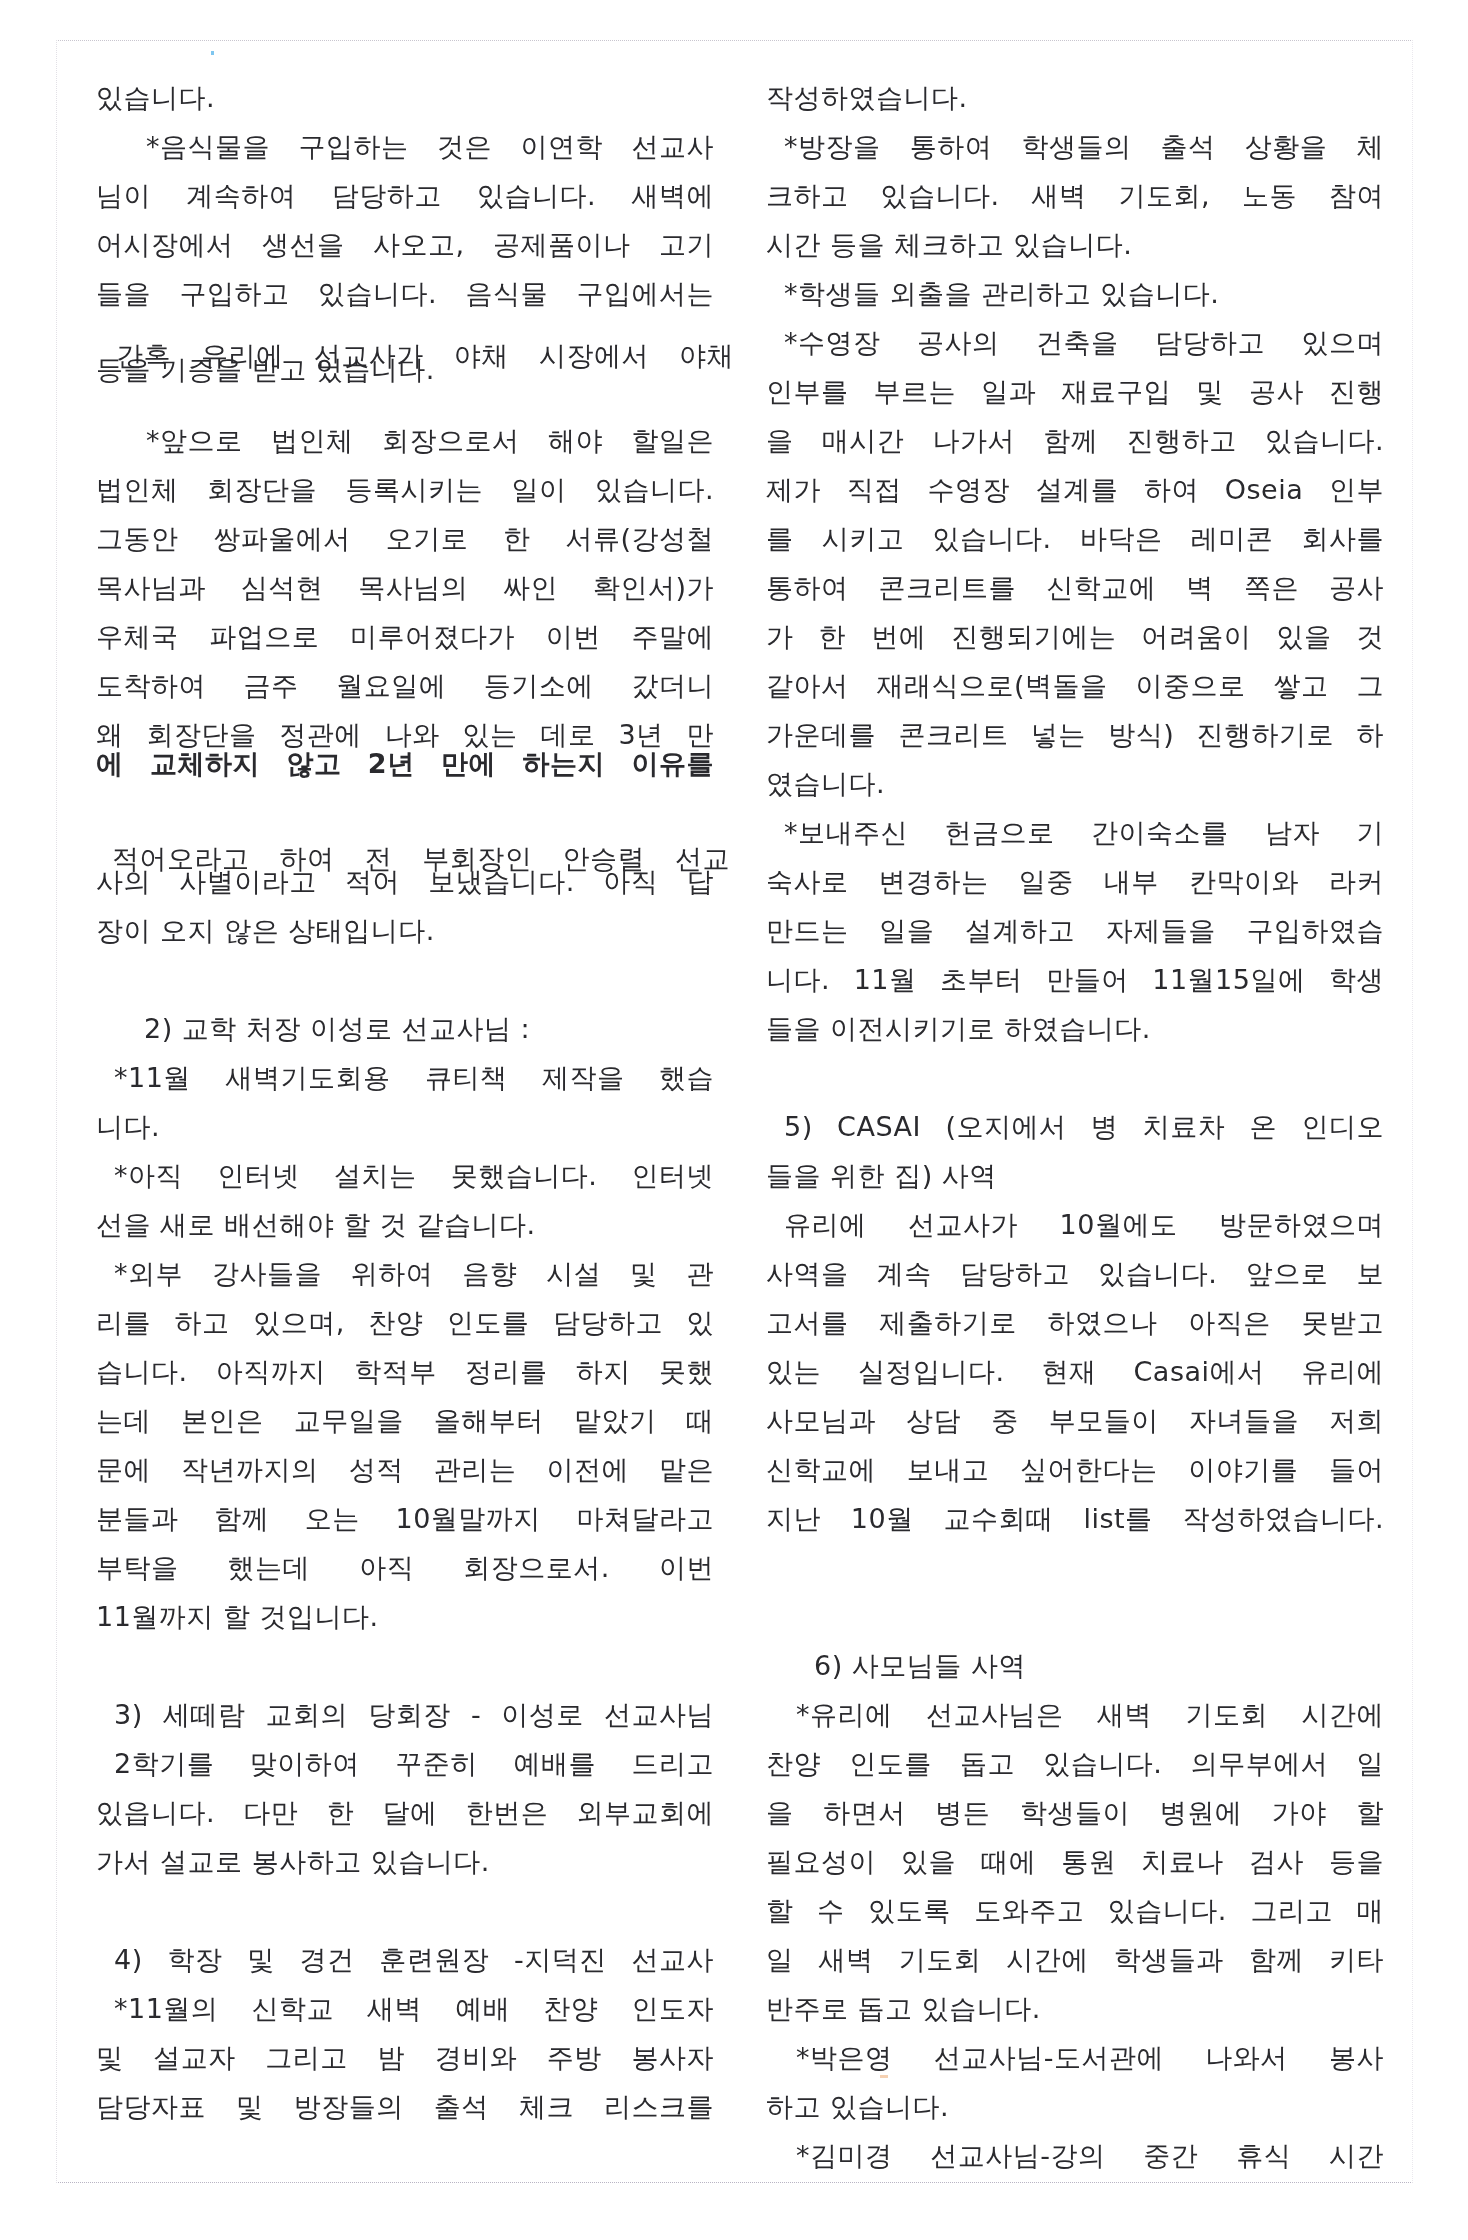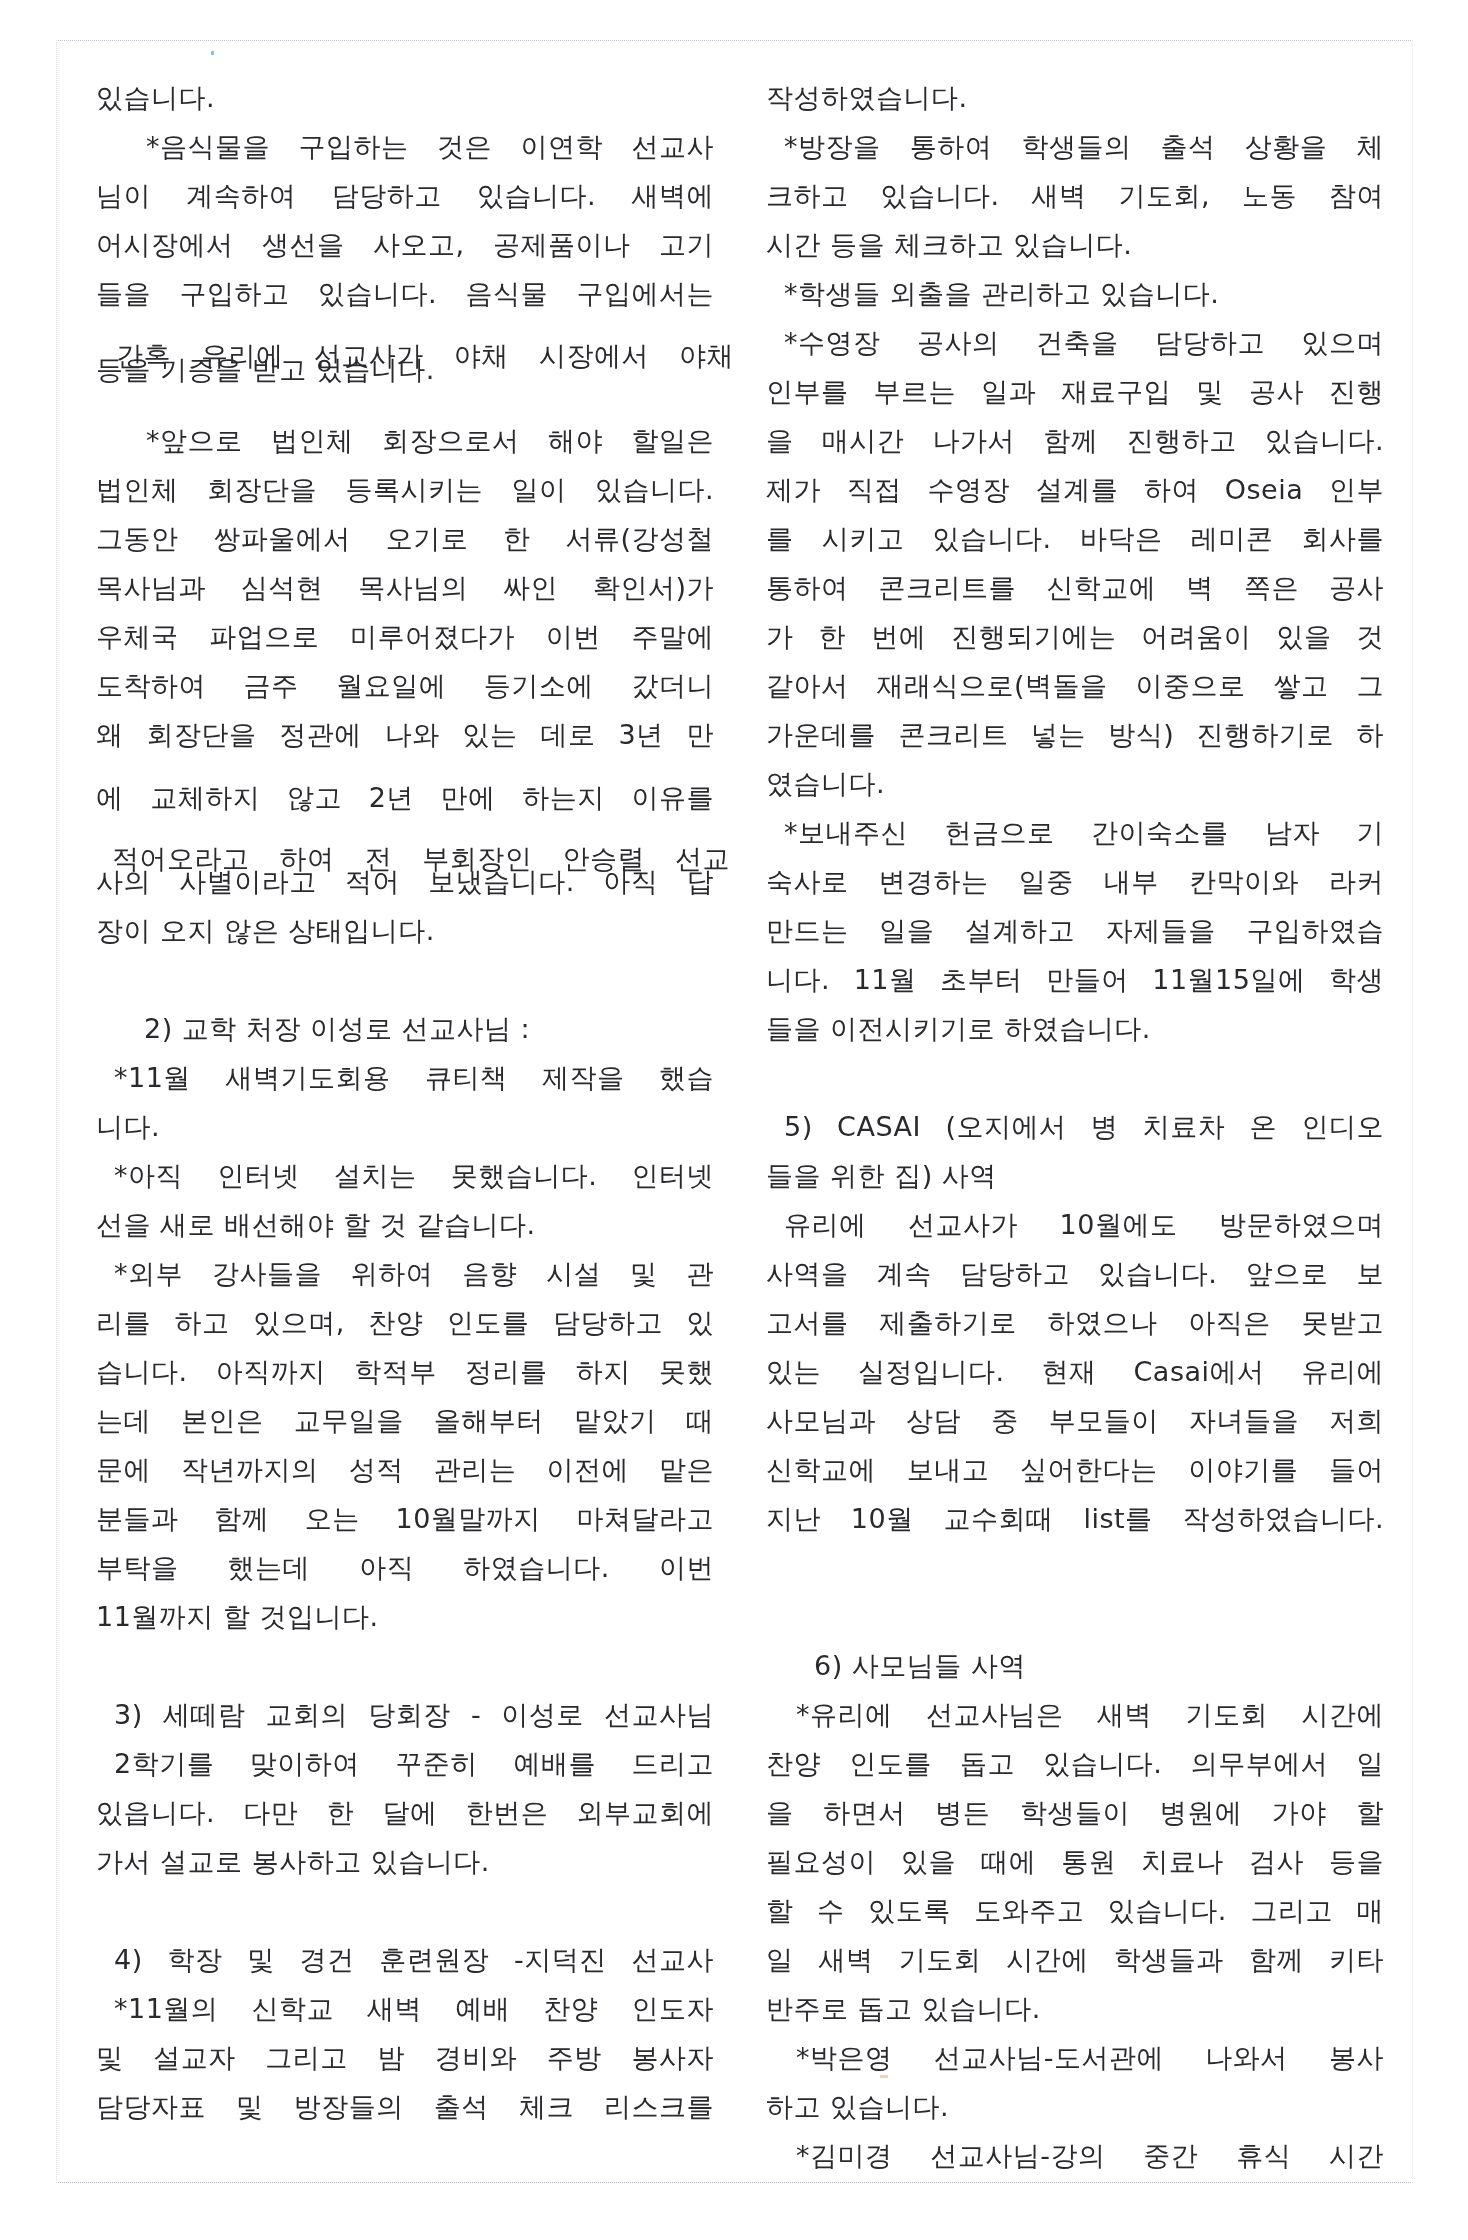--- a/index.html
+++ b/index.html
@@ -29,37 +29,37 @@
     <div class="line" style="top: 276px;">들을 구입하고 있습니다. 음식물 구입에서는</div>
     <div class="line" style="top: 338px; margin-left: 20px;">간혹 유리에 선교사가 야채 시장에서 야채</div>
     <div class="line nojust" style="top: 352px;">등을 기증을 받고 있습니다.</div>
     <div class="line indent" style="top: 423px;">*앞으로 법인체 회장으로서 해야 할일은</div>
     <div class="line" style="top: 472px;">법인체 회장단을 등록시키는 일이 있습니다.</div>
     <div class="line" style="top: 521px;">그동안 쌍파울에서 오기로 한 서류(강성철</div>
     <div class="line" style="top: 570px;">목사님과 심석현 목사님의 싸인 확인서)가</div>
     <div class="line" style="top: 619px;">우체국 파업으로 미루어졌다가 이번 주말에</div>
     <div class="line" style="top: 668px;">도착하여 금주 월요일에 등기소에 갔더니</div>
     <div class="line" style="top: 717px;">왜 회장단을 정관에 나와 있는 데로 3년 만</div>
-    <div class="line" style="top: 780px;">에 교체하지 않고 2년 만에 하는지 이유를</div>
+    <div class="line" style="top: 746px; font-weight: bold;">에 교체하지 않고 2년 만에 하는지 이유를</div>
     <div class="line" style="top: 841px; margin-left: 16px;">적어오라고 하여 전 부회장인 안승렬 선교</div>
     <div class="line" style="top: 864px;">사의 사별이라고 적어 보냈습니다. 아직 답</div>
     <div class="line nojust" style="top: 913px;">장이 오지 않은 상태입니다.</div>
     <div class="line nojust" style="top: 962px;"></div>
     <div class="line nojust" style="top: 1011px; padding-left: 48px;">2) 교학 처장 이성로 선교사님 :</div>
     <div class="line" style="top: 1060px; padding-left: 18px; box-sizing: border-box;">*11월 새벽기도회용 큐티책 제작을 했습</div>
     <div class="line nojust" style="top: 1109px;">니다.</div>
     <div class="line" style="top: 1158px; padding-left: 18px; box-sizing: border-box;">*아직 인터넷 설치는 못했습니다. 인터넷</div>
     <div class="line nojust" style="top: 1207px;">선을 새로 배선해야 할 것 같습니다.</div>
     <div class="line" style="top: 1256px; padding-left: 18px; box-sizing: border-box;">*외부 강사들을 위하여 음향 시설 및 관</div>
     <div class="line" style="top: 1305px;">리를 하고 있으며, 찬양 인도를 담당하고 있</div>
     <div class="line" style="top: 1354px;">습니다. 아직까지 학적부 정리를 하지 못했</div>
     <div class="line" style="top: 1403px;">는데 본인은 교무일을 올해부터 맡았기 때</div>
     <div class="line" style="top: 1452px;">문에 작년까지의 성적 관리는 이전에 맡은</div>
     <div class="line" style="top: 1501px;">분들과 함께 오는 10월말까지 마쳐달라고</div>
-    <div class="line" style="top: 1550px;">부탁을 했는데 아직 하였습니다.  이번</div>
+    <div class="line" style="top: 1550px;">부탁을 했는데 아직 회장으로서.  이번</div>
     <div class="line nojust" style="top: 1599px;">11월까지 할 것입니다.</div>
     <div class="line nojust" style="top: 1648px;"></div>
     <div class="line" style="top: 1697px; padding-left: 18px; box-sizing: border-box;">3) 세떼람 교회의 당회장 - 이성로 선교사님</div>
     <div class="line" style="top: 1746px; padding-left: 18px; box-sizing: border-box;">2학기를 맞이하여 꾸준히 예배를 드리고</div>
     <div class="line" style="top: 1795px;">있읍니다. 다만 한 달에 한번은 외부교회에</div>
     <div class="line nojust" style="top: 1844px;">가서 설교로 봉사하고 있습니다.</div>
     <div class="line nojust" style="top: 1893px;"></div>
     <div class="line" style="top: 1942px; padding-left: 18px; box-sizing: border-box;">4) 학장 및 경건 훈련원장 -지덕진 선교사</div>
     <div class="line" style="top: 1991px; padding-left: 18px; box-sizing: border-box;">*11월의 신학교 새벽 예배 찬양 인도자</div>
     <div class="line" style="top: 2040px;">및 설교자 그리고 밤 경비와 주방 봉사자</div>

